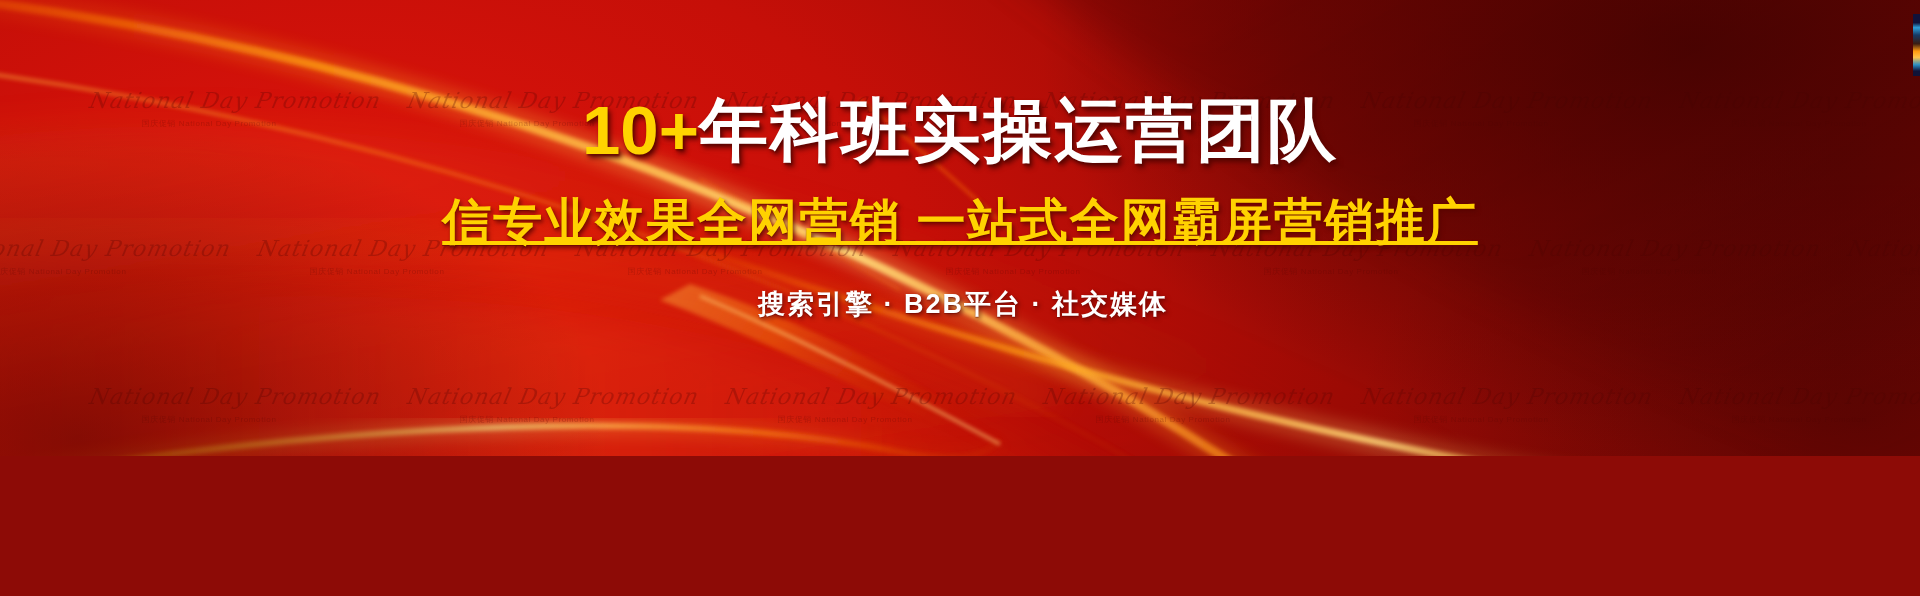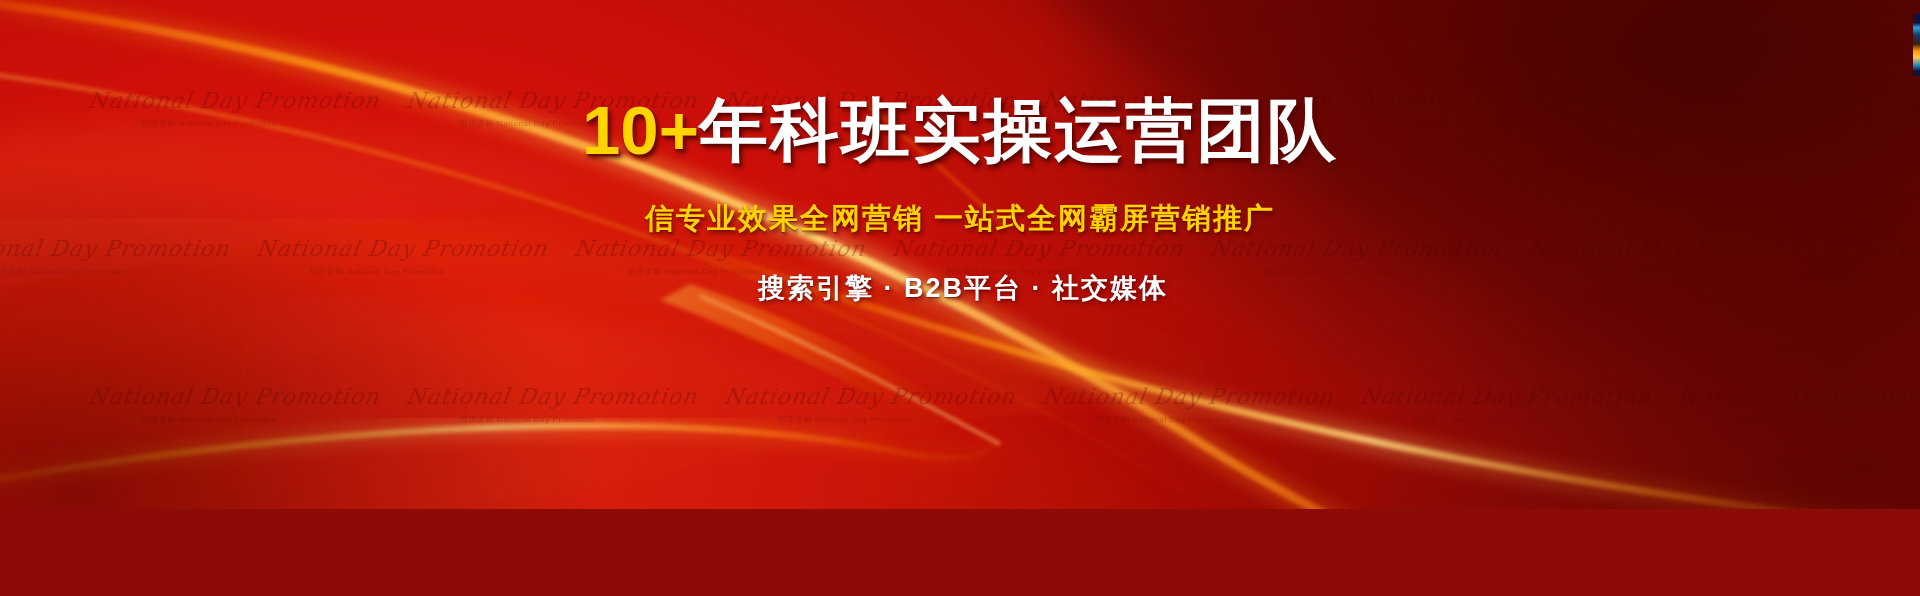--- a/index.html
+++ b/index.html
@@ -5,21 +5,21 @@
   * { margin:0; padding:0; box-sizing:border-box; }
   html, body {
     width:1920px; height:596px;
     overflow:hidden;
     background:#8d0b06;
     font-family:"Liberation Sans", sans-serif;
   }
 
   .banner {
     position:relative;
-    width:1920px; height:509px;
+    width:1920px; height:456px;
     overflow:hidden;
     background:
       radial-gradient(ellipse 1500px 900px at 18% 58%, #e0140c 0%, #c60f08 38%, #9c0b05 68%, #7b0804 100%),
       linear-gradient(120deg, #8d0b06 0%, #c5100a 45%, #a00c05 100%);
   }
 
   
   .vignette {
     position:absolute; inset:0;
     background:
@@ -86,29 +86,30 @@
   }
   .headline .num {
     color:#ffd400;
     letter-spacing:0px;
     text-shadow:
       3px 4px 5px rgba(90,4,1,0.9),
       1px 2px 2px rgba(110,6,2,0.75);
   }
 
   .subhead {
-    margin-top:34px;
-    font-size:29px;
+    margin-top:24px;
+    font-size:49px;
     font-weight:bold;
     letter-spacing:2px;
     white-space:nowrap;
     color:#ffd200;
     text-shadow:
       2px 3px 4px rgba(85,4,1,0.75),
       0 1px 1px rgba(110,6,2,0.6);
+    text-decoration: underline;
   }
 
   .tagline {
     margin-top:31px;
     font-size:27px;
     font-weight:bold;
     letter-spacing:2px;
     white-space:nowrap;
     color:#ffffff;
     text-shadow:

